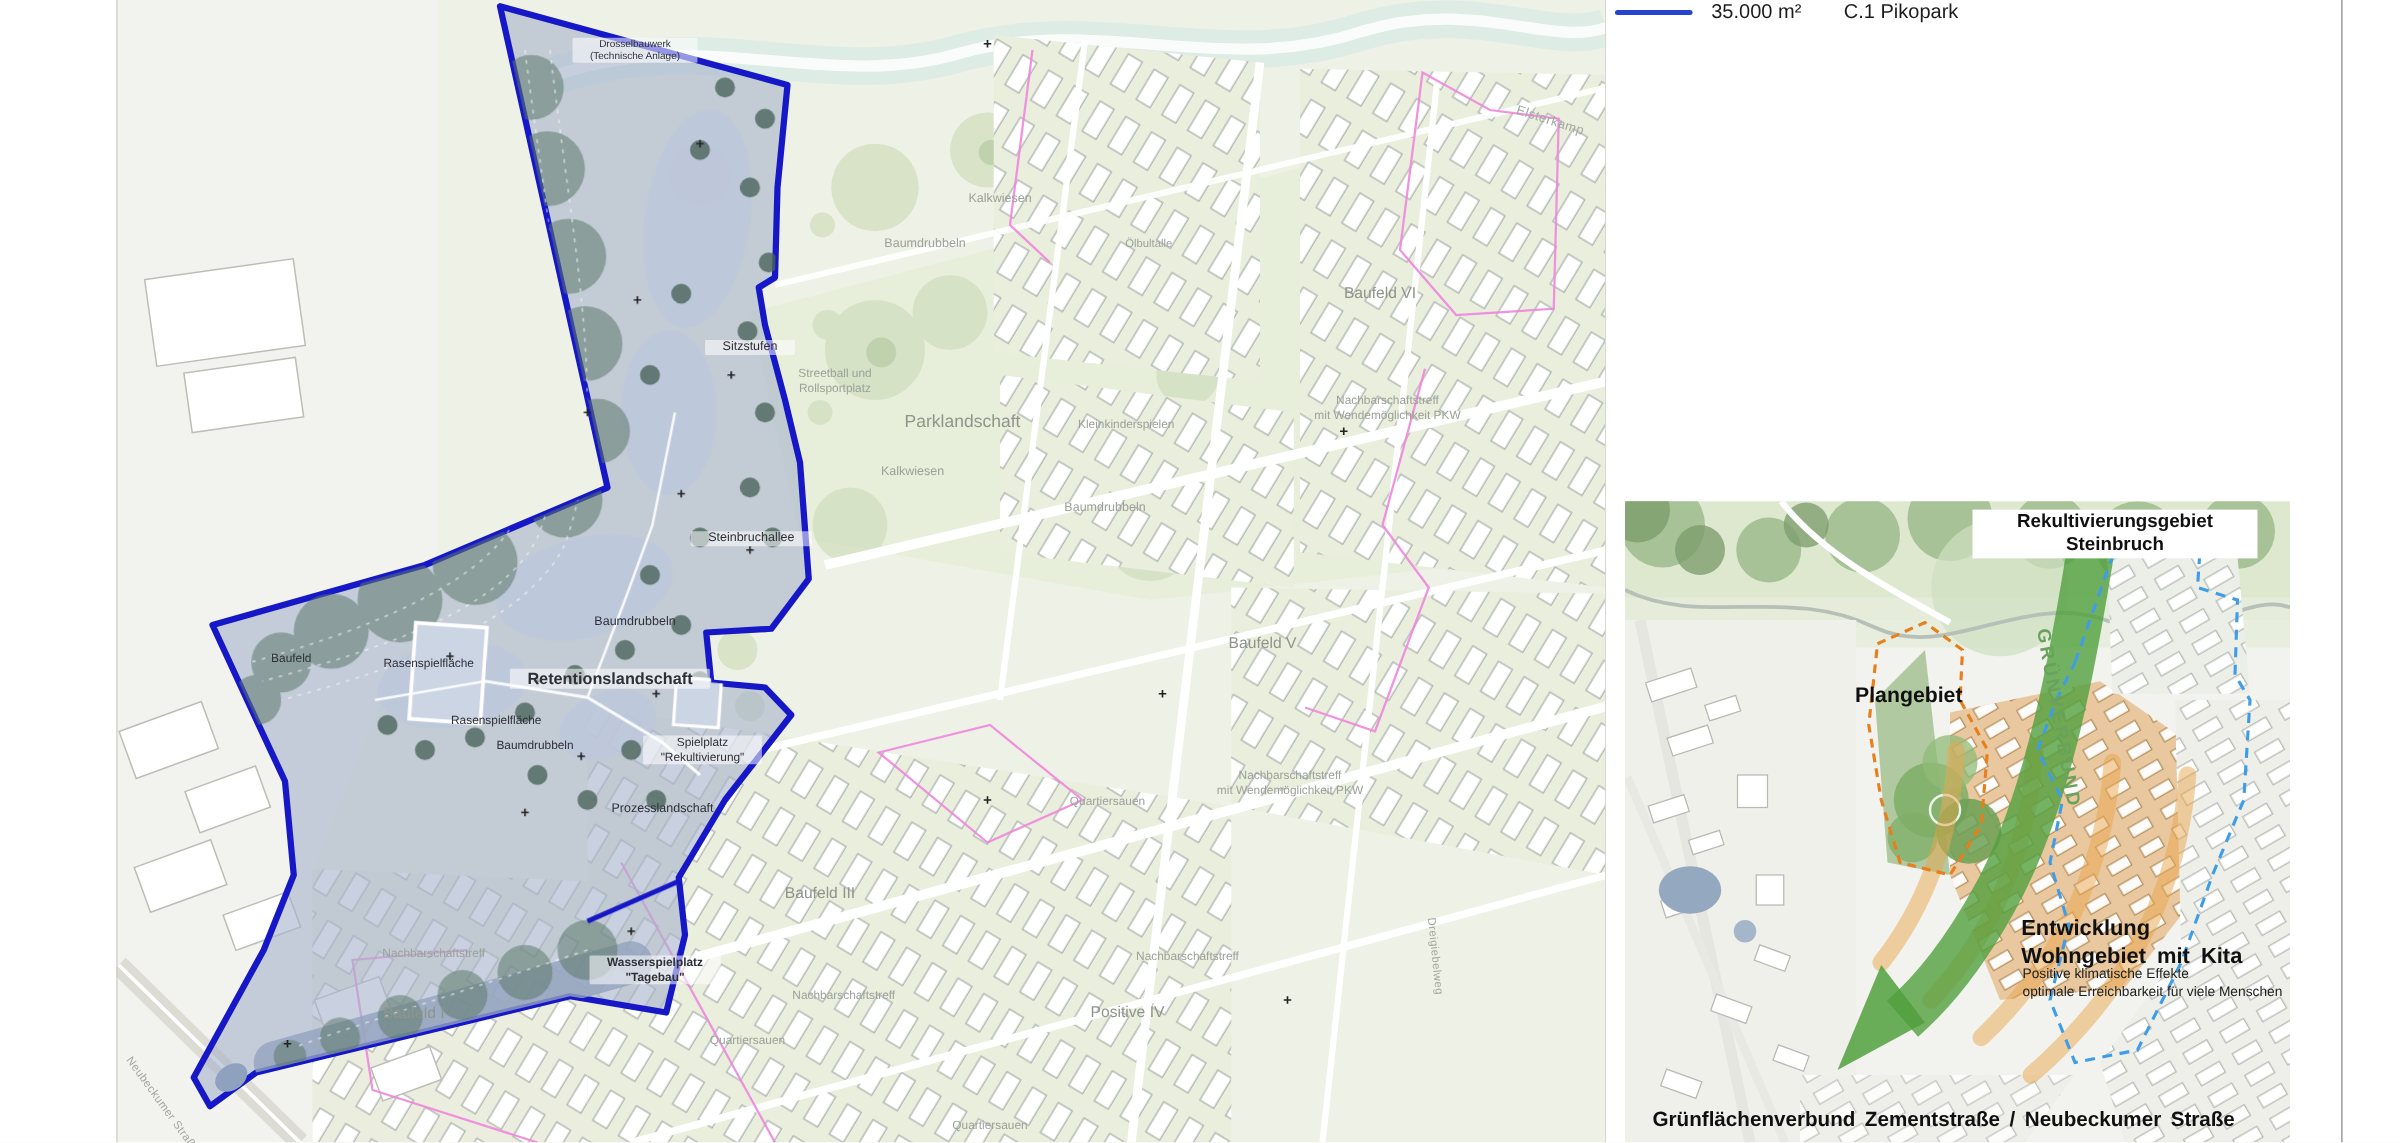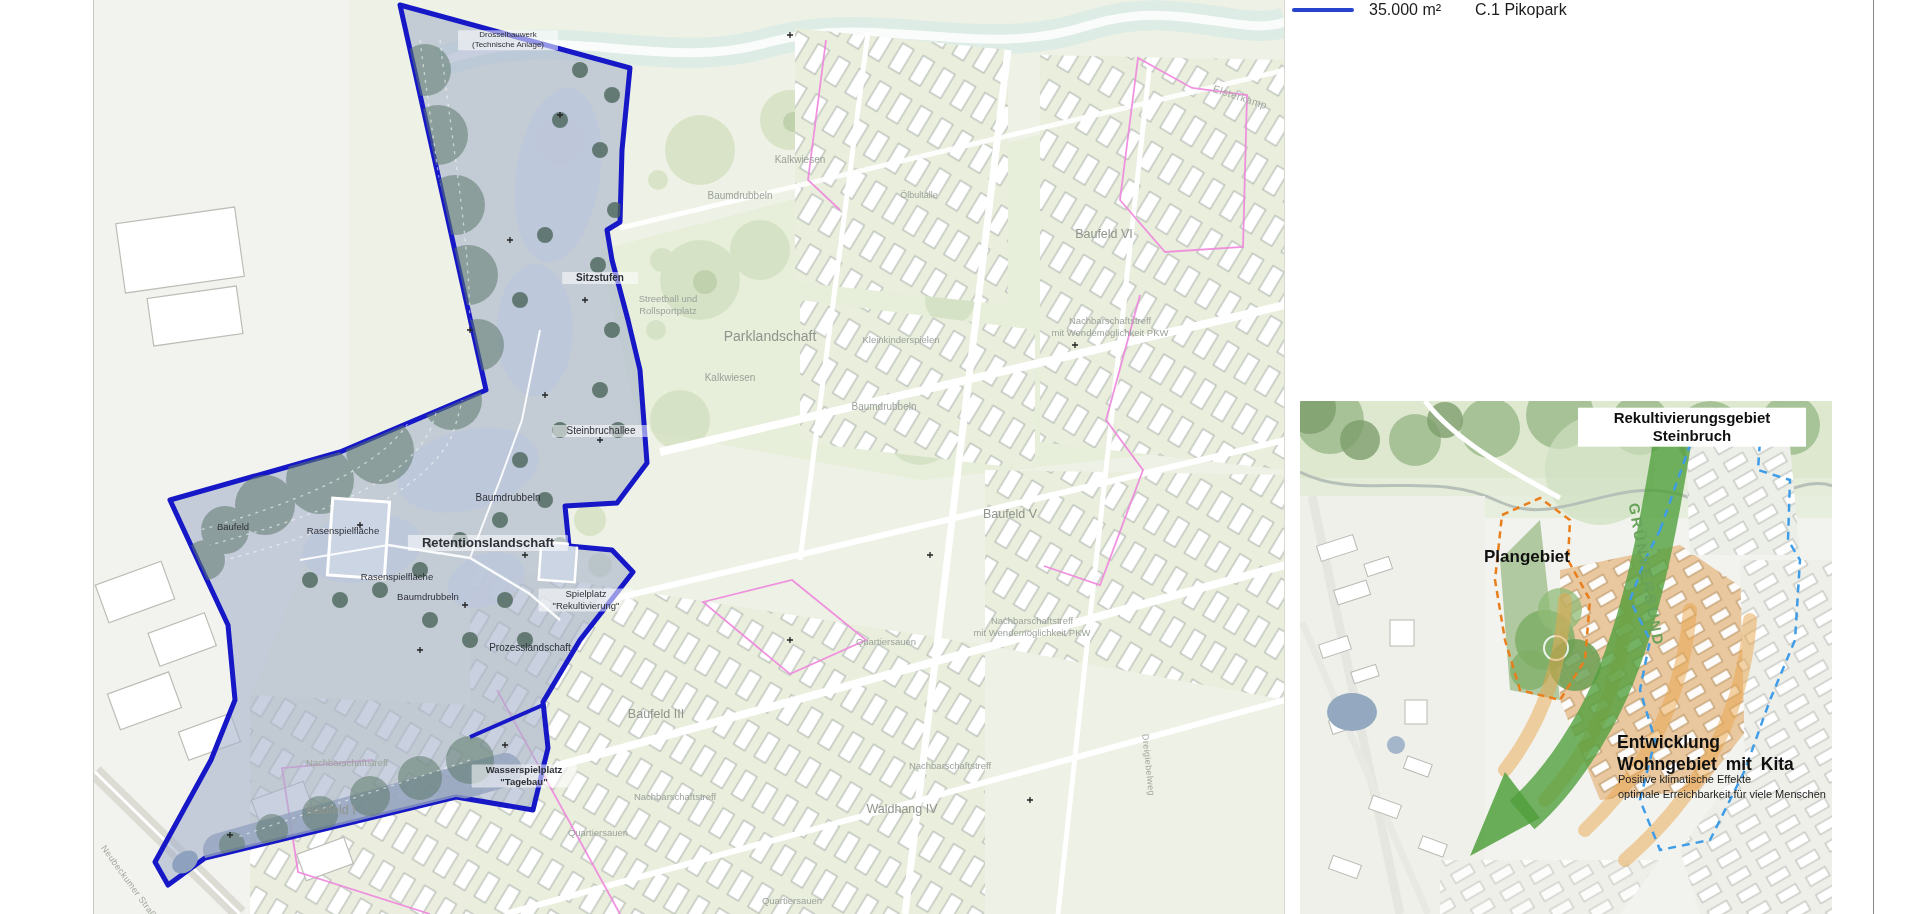--- a/index.html
+++ b/index.html
@@ -322,29 +322,29 @@
 
 <div class="legend">
   <span class="bar"></span>
   <span>35.000 m²</span>
   <span class="gap"></span>
   <span>C.1 Pikopark</span>
 </div>
 
 <div class="lbl tiny chip" style="left:508px;top:40px;">Drosselbauwerk
 (Technische Anlage)</div>
-<div class="lbl chip" style="left:600px;top:278px;font-weight:bold;">Sitzstufen</div>
+<div class="lbl chip" style="left:600px;top:278px;">Sitzstufen</div>
 <div class="lbl chip" style="left:601px;top:431px;">Steinbruchallee</div>
 <div class="lbl" style="left:508px;top:498px;">Baumdrubbeln</div>
 <div class="lbl bold chip" style="left:474px;top:543px;font-size:13px;">Retentionslandschaft</div>
 <div class="lbl" style="left:233px;top:527px;font-size:9.5px;">Baufeld</div>
 <div class="lbl" style="left:343px;top:531px;font-size:9.5px;">Rasenspielfläche</div>
 <div class="lbl" style="left:397px;top:577px;font-size:9.5px;">Rasenspielfläche</div>
 <div class="lbl" style="left:428px;top:597px;font-size:9.5px;">Baumdrubbeln</div>
-<div class="lbl chip" style="left:586px;top:600px;font-size:9.5px;">Spielplatz
+<div class="lbl chip" style="left:562px;top:600px;font-size:9.5px;">Spielplatz
 "Rekultivierung"</div>
 <div class="lbl" style="left:530px;top:648px;">Prozesslandschaft</div>
 <div class="lbl chip" style="left:500px;top:776px;font-size:9.5px;font-weight:bold;margin-left:24px;">Wasserspielplatz
 "Tagebau"</div>
 <div class="lbl gray" style="left:770px;top:337px;font-size:14px;">Parklandschaft</div>
 <div class="lbl lgray" style="left:800px;top:160px;">Kalkwiesen</div>
 <div class="lbl lgray" style="left:730px;top:378px;">Kalkwiesen</div>
 <div class="lbl lgray" style="left:740px;top:196px;">Baumdrubbeln</div>
 <div class="lbl lgray" style="left:884px;top:407px;">Baumdrubbeln</div>
 <div class="lbl lgray" style="left:919px;top:195px;font-size:9px;">Ölbultalle</div>
@@ -356,28 +356,29 @@
 <div class="lbl lgray" style="left:1032px;top:627px;font-size:9.5px;">Nachbarschaftstreff
 mit Wendemöglichkeit PKW</div>
 <div class="lbl lgray" style="left:347px;top:763px;font-size:9.5px;">Nachbarschaftstreff</div>
 <div class="lbl lgray" style="left:675px;top:797px;font-size:9.5px;">Nachbarschaftstreff</div>
 <div class="lbl lgray" style="left:950px;top:766px;font-size:9.5px;">Nachbarschaftstreff</div>
 <div class="lbl lgray" style="left:886px;top:642px;font-size:9.5px;">Quartiersauen</div>
 <div class="lbl lgray" style="left:598px;top:833px;font-size:9.5px;">Quartiersauen</div>
 <div class="lbl lgray" style="left:792px;top:901px;font-size:9.5px;">Quartiersauen</div>
 <div class="lbl gray big" style="left:331px;top:811px;">Baufeld I</div>
 <div class="lbl gray big" style="left:656px;top:715px;">Baufeld III</div>
-<div class="lbl gray big" style="left:902px;top:810px;">Waldhang IV</div>
+<div class="lbl gray big" style="left:902px;top:810px;">Positive IV</div>
 <div class="lbl gray big" style="left:1010px;top:515px;">Baufeld V</div>
 <div class="lbl gray big" style="left:1104px;top:235px;">Baufeld VI</div>
 <div class="lbl street" style="left:1240px;top:97px;transform:translate(-50%,-50%) rotate(18deg);font-size:10.5px;">Elsterkamp</div>
 <div class="lbl street" style="left:130px;top:884px;transform:translate(-50%,-50%) rotate(54deg);">Neubeckumer Straße</div>
 <div class="lbl street" style="left:1148px;top:765px;transform:translate(-50%,-50%) rotate(84deg);">Dreigiebelweg</div>
 
 <div class="lbl i-title" style="left:1692px;top:427px;">Rekultivierungsgebiet Steinbruch</div>
 <div class="lbl i-plan" style="left:1527px;top:557px;">Plangebiet</div>
 <div class="lbl i-gruen" style="left:1646px;top:575px;transform:translate(-50%,-50%) rotate(80deg);">GRÜNVERBUND</div>
 <div class="lbl i-ent tl" style="left:1617px;top:731px;">Entwicklung
 Wohngebiet mit Kita</div>
 <div class="lbl i-eff tl" style="left:1618px;top:772px;">Positive klimatische Effekte
 optimale Erreichbarkeit für viele Menschen</div>
+<div class="lbl i-cap tl" style="left:1322px;top:886px;">Grünflächenverbund Zementstraße / Neubeckumer Straße</div>
 
 </div>
 
 </body></html>

